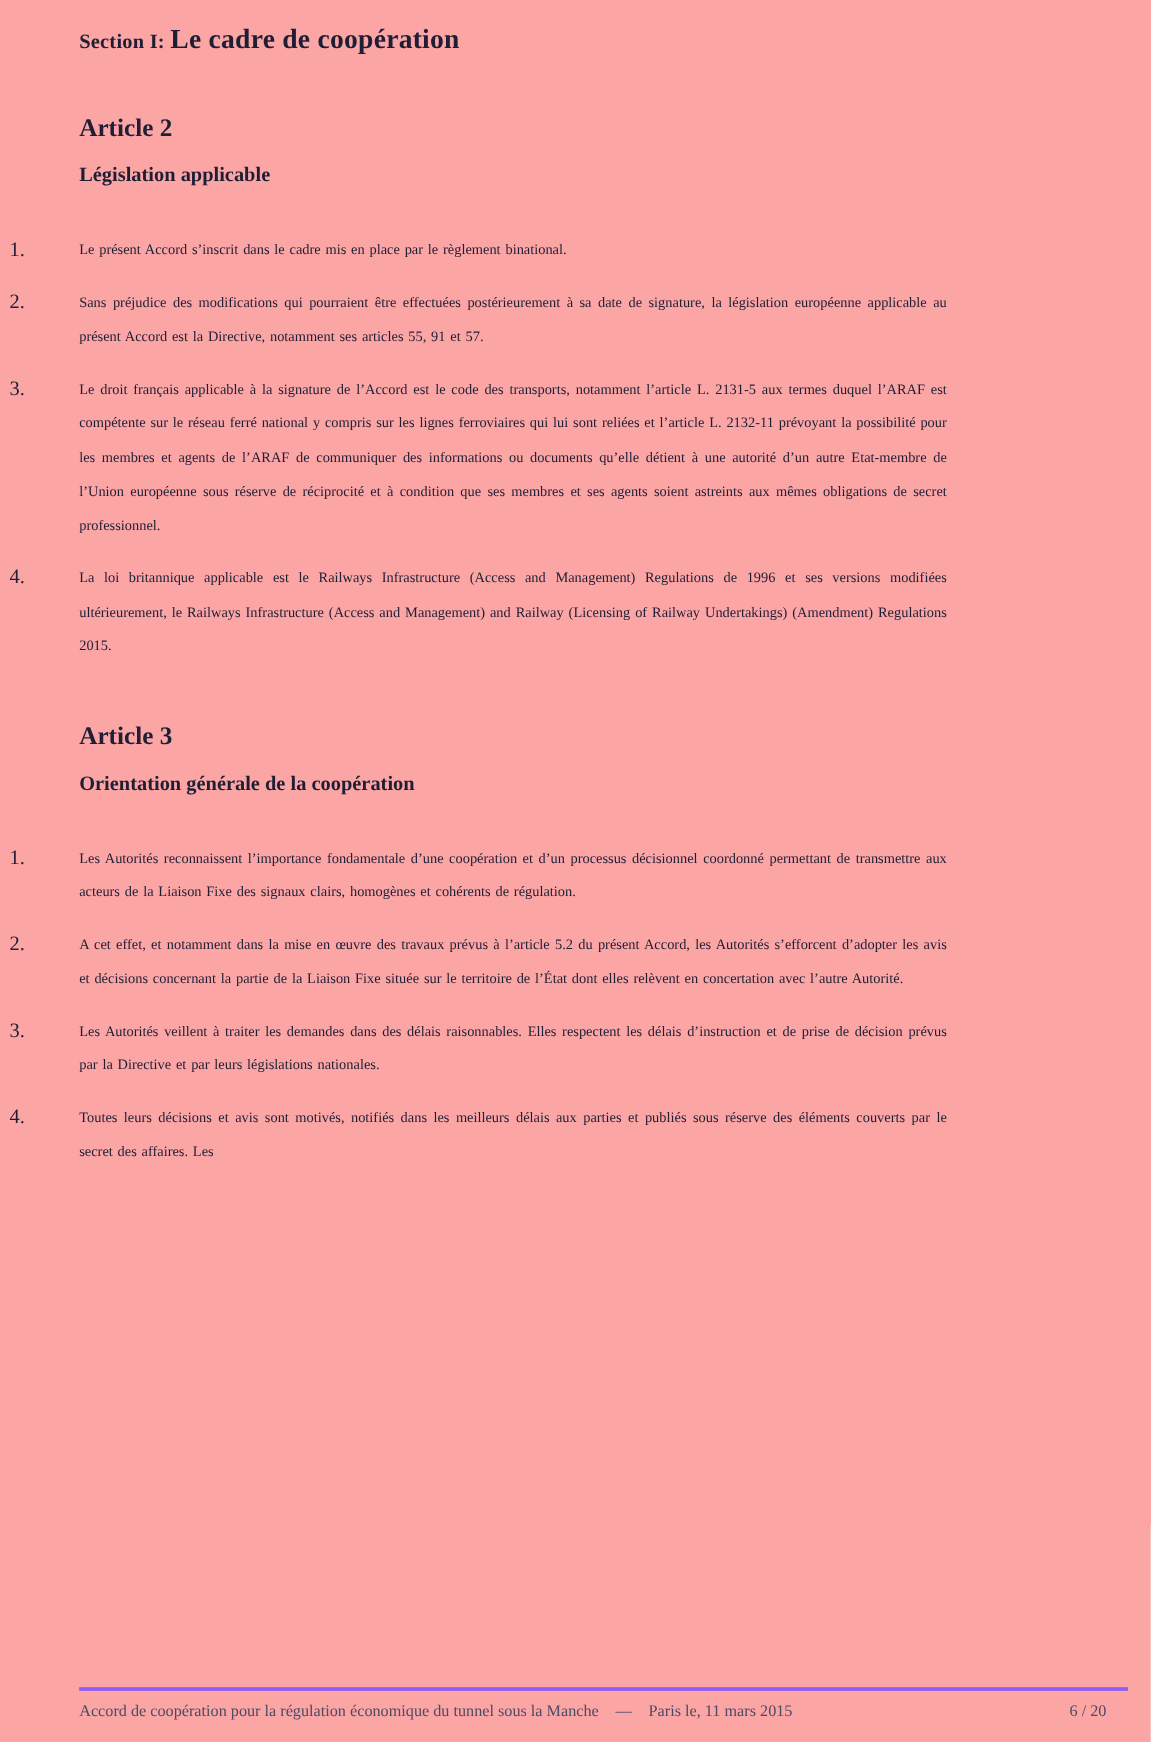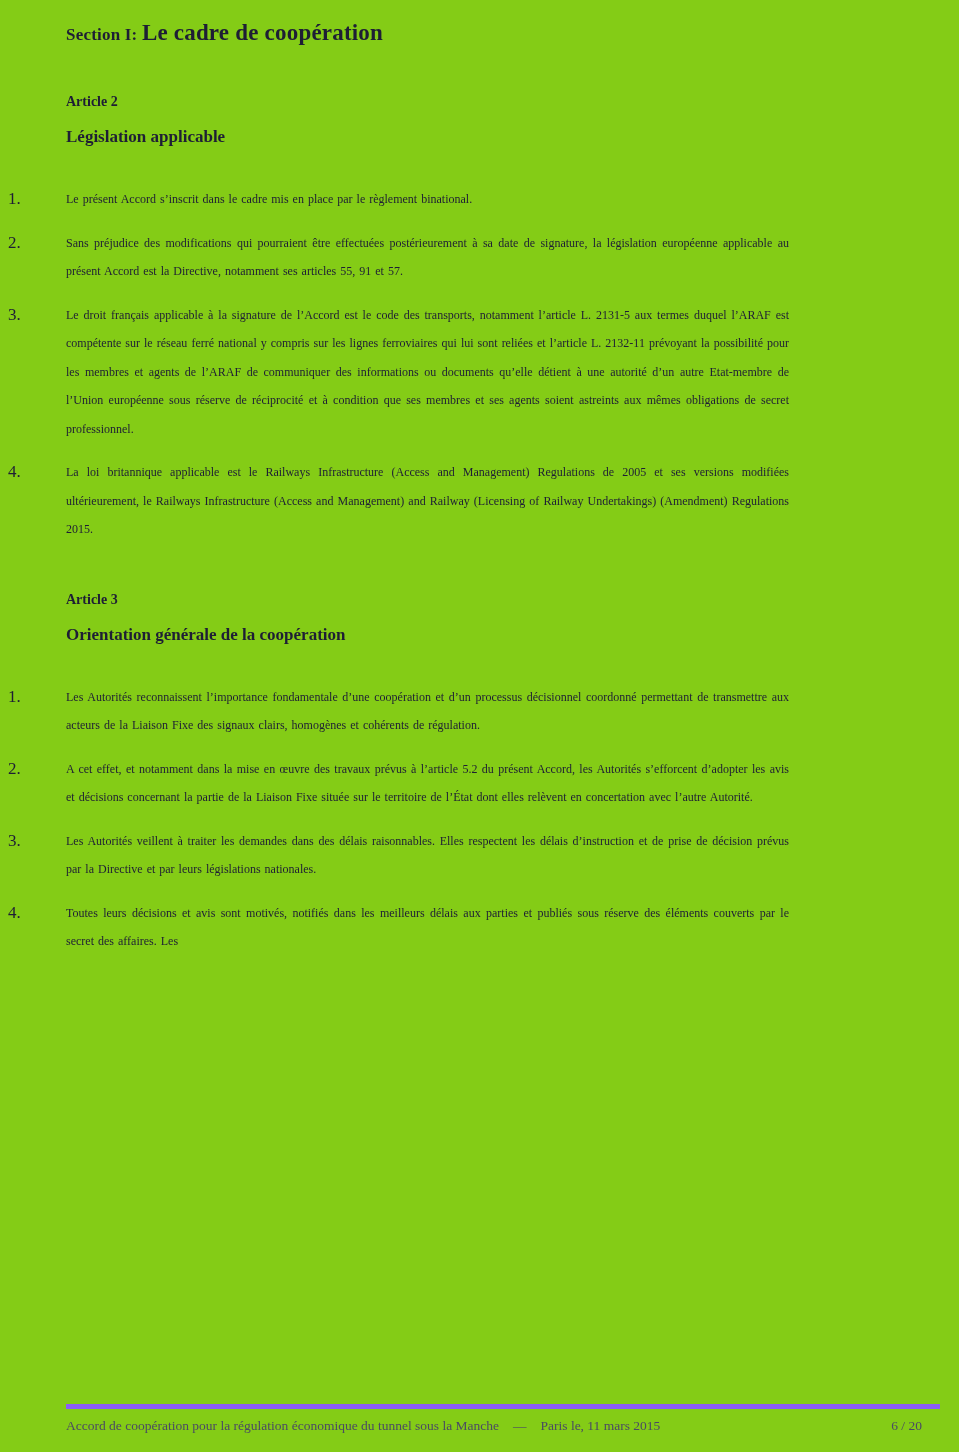--- a/index.html
+++ b/index.html
@@ -3,21 +3,21 @@
 <meta charset="utf-8">
 <style>
   * { margin: 0; padding: 0; box-sizing: border-box; }
   html, body { background: #ffffff; }
   body { font-family: "Liberation Serif", "DejaVu Serif", serif; }
 
   .page {
     position: relative;
     width: 959px;
     height: 1452px;
-    background: #84cc16;
+    background: #fca5a5;
     color: #1e1e35;
     overflow: hidden;
   }
 
   .content {
     padding: 16px 170px 0 66px;
   }
 
   .section-title {
     font-weight: bold;
@@ -26,21 +26,21 @@
     letter-spacing: 0.2px;
   }
   .section-title .section-main {
     font-size: 23px;
   }
 
   .article-block { margin-top: 48px; }
   .article-block.second { }
 
   .article-title {
-    font-size: 14px;
+    font-size: 21px;
     font-weight: bold;
   }
 
   .article-subtitle {
     font-size: 17px;
     font-weight: bold;
     margin-top: 17px;
   }
 
   .items {
@@ -66,21 +66,21 @@
     line-height: 28.5px;
     text-align: justify;
     word-spacing: 1px;
   }
 
   .footer {
     position: absolute;
     left: 66px;
     right: 19px;
     bottom: 18px;
-    border-top: 5px solid #8b5cf6;
+    border-top: 3px solid #8b5cf6;
     padding-top: 9px;
     display: flex;
     justify-content: space-between;
     align-items: baseline;
     font-size: 13.5px;
     color: #4b4b63;
   }
 
   .footer-left {
     display: flex;
@@ -114,21 +114,21 @@
         <li class="item">
           <span class="num">2.</span>
           <p class="text">Sans préjudice des modifications qui pourraient être effectuées postérieurement à sa date de signature, la législation européenne applicable au présent Accord est la Directive, notamment ses articles 55, 91 et 57.</p>
         </li>
         <li class="item">
           <span class="num">3.</span>
           <p class="text">Le droit français applicable à la signature de l’Accord est le code des transports, notamment l’article L. 2131-5 aux termes duquel l’ARAF est compétente sur le réseau ferré national y compris sur les lignes ferroviaires qui lui sont reliées et l’article L. 2132-11 prévoyant la possibilité pour les membres et agents de l’ARAF de communiquer des informations ou documents qu’elle détient à une autorité d’un autre Etat-membre de l’Union européenne sous réserve de réciprocité et à condition que ses membres et ses agents soient astreints aux mêmes obligations de secret professionnel.</p>
         </li>
         <li class="item">
           <span class="num">4.</span>
-          <p class="text">La loi britannique applicable est le Railways Infrastructure (Access and Management) Regulations de 2005 et ses versions modifiées ultérieurement, le Railways Infrastructure (Access and Management) and Railway (Licensing of Railway Undertakings) (Amendment) Regulations 2015.</p>
+          <p class="text">La loi britannique applicable est le Railways Infrastructure (Access and Management) Regulations de 1996 et ses versions modifiées ultérieurement, le Railways Infrastructure (Access and Management) and Railway (Licensing of Railway Undertakings) (Amendment) Regulations 2015.</p>
         </li>
       </ol>
     </section>
 
     <section class="article-block second">
       <h2 class="article-title">Article 3</h2>
       <h3 class="article-subtitle">Orientation générale de la coopération</h3>
       <ol class="items">
         <li class="item">
           <span class="num">1.</span>

